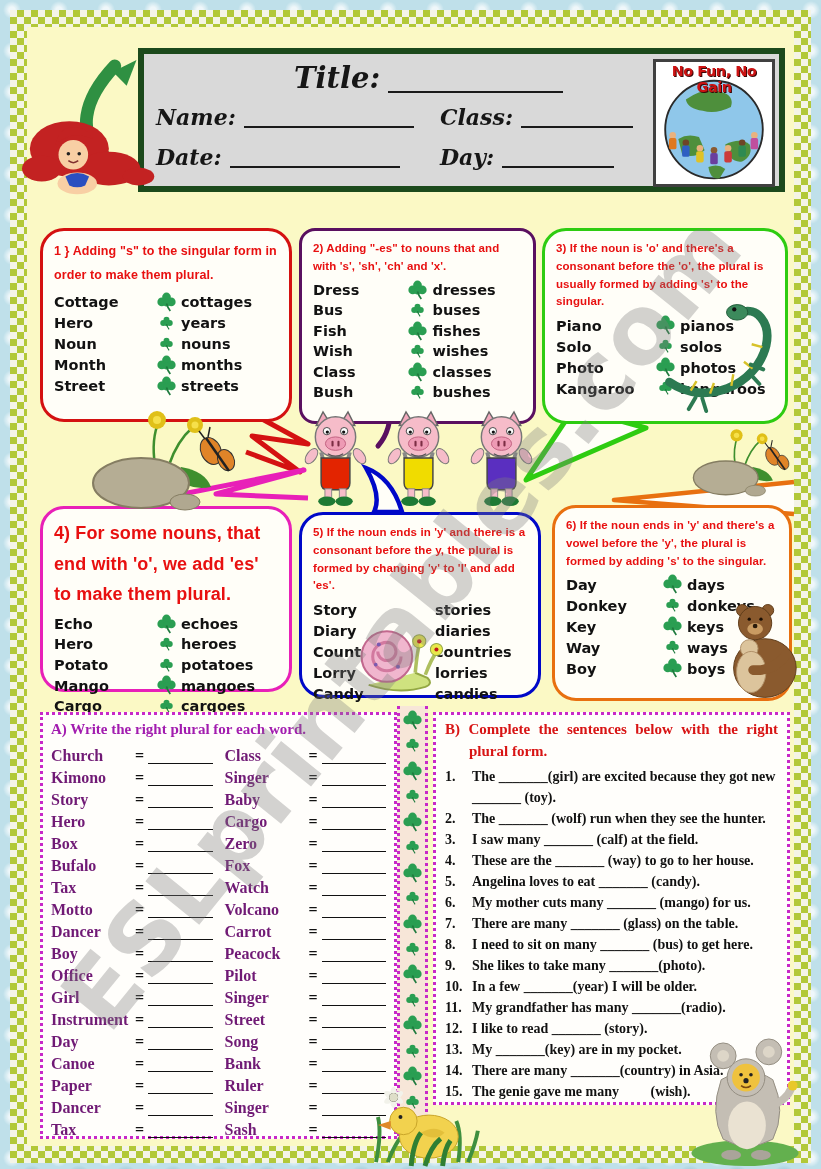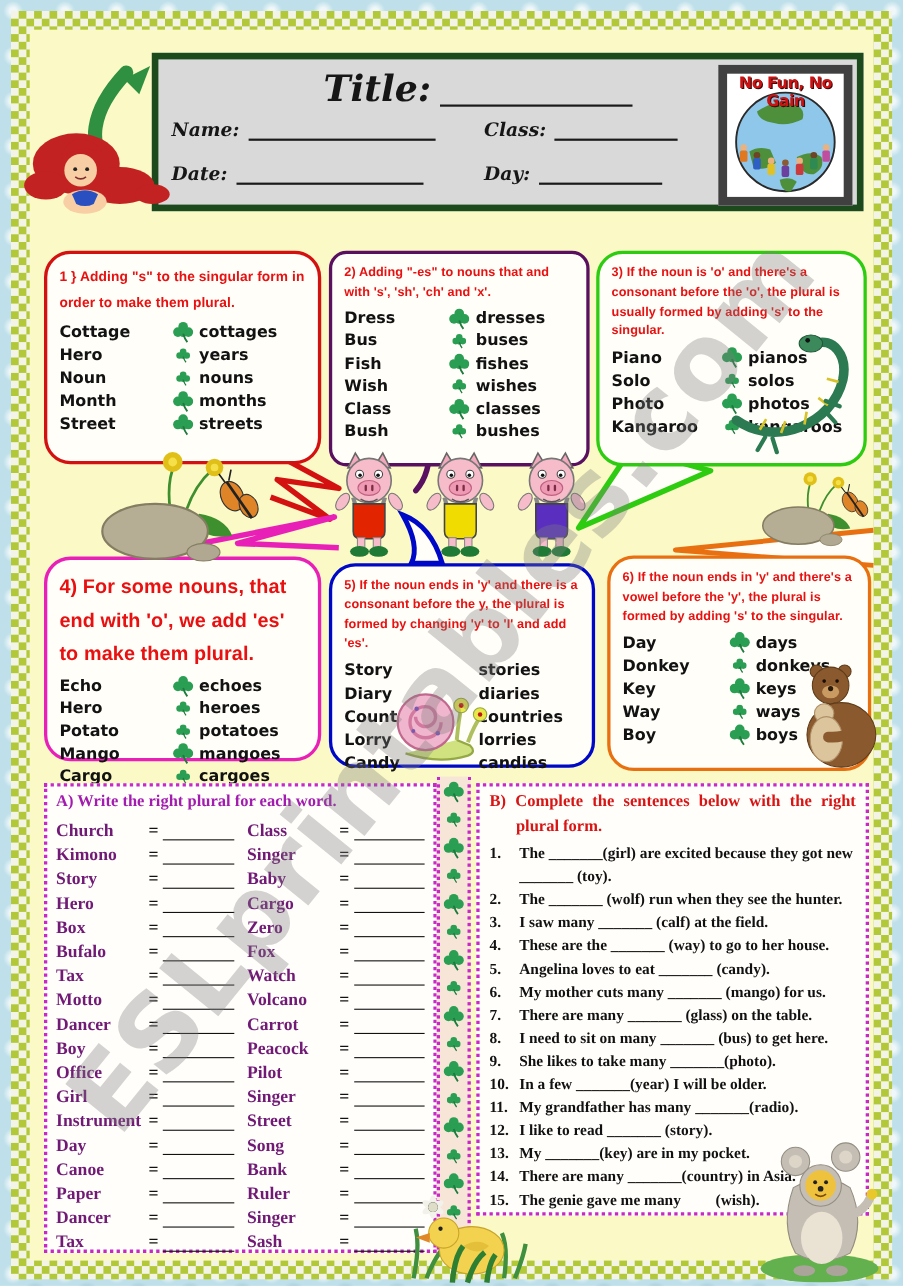--- a/index.html
+++ b/index.html
@@ -11,27 +11,27 @@
     background-size:47px 41px;
     font-family:"DejaVu Sans",sans-serif;}
   .frame{position:absolute;left:10px;top:10px;right:10px;bottom:6px;z-index:1;
     background:repeating-conic-gradient(#b2c838 0% 25%, #f4f4e6 25% 50%) 0 0/14px 14px;}
   .page{position:absolute;left:27px;top:27px;right:27px;bottom:23px;background:#fbf9c5;z-index:2;}
 
   
   .header-box{position:absolute;left:138px;top:48px;width:647px;height:144px;background:#d9d9d9;
     border:6px solid #1c4a1c;box-sizing:border-box;z-index:3;}
   .hgroup{position:absolute;display:flex;align-items:flex-end;}
-  .hlabel{font-family:"DejaVu Serif",serif;font-style:italic;font-weight:bold;font-size:17px;color:#161616;line-height:1;}
+  .hlabel{font-family:"DejaVu Serif",serif;font-style:italic;font-weight:bold;font-size:22px;color:#161616;line-height:1;}
   .hblank{display:inline-block;border-bottom:2px solid #1a1a1a;height:20px;margin-left:8px;}
   .g-title{left:150px;top:10px;}
   .g-name{left:12px;top:52px;}  .g-class{left:296px;top:52px;align-items:flex-end;}
   .g-date{left:12px;top:92px;text-align:center;}  .g-day{left:296px;top:92px;}
   .w175{width:175px;} .w170{width:170px;} .w112{width:112px;}
-  .logo-box{position:absolute;right:4px;top:5px;width:122px;height:128px;background:#fff;border:8px solid #404040;box-sizing:border-box;}
+  .logo-box{position:absolute;right:4px;top:5px;width:122px;height:128px;background:#fff;border:3px solid #404040;box-sizing:border-box;}
   .logo-box svg{position:absolute;left:0;top:0;width:100%;height:100%;}
   .logo-text{position:absolute;left:0;top:2px;width:100%;text-align:center;font:bold 14.5px/1.1 "DejaVu Sans",sans-serif;
     color:#cc1212;text-shadow:1px 1px 0 #3a0808;letter-spacing:-0.5px;}
 
   
   .bubble{position:absolute;background:#fffef8;border:3.5px solid;border-radius:24px;padding:9px 11px 4px;box-sizing:border-box;z-index:3;}
   .b1{left:40px;top:228px;width:252px;height:194px;border-color:#d41111;}
   .b2{left:299px;top:228px;width:237px;height:196px;border-color:#5a1060;border-radius:16px;}
   .b3{left:542px;top:228px;width:246px;height:196px;border-color:#2ecc11;}
   .b4{left:40px;top:506px;width:252px;height:186px;border-color:#e820b8;}
@@ -135,21 +135,21 @@
     <path d="M238 406 L308 444 L252 436 L300 472 L246 452" fill="none" stroke="#d41111" stroke-width="5" stroke-linejoin="round"></path>
     <path d="M152 500 L304 470 L216 494 L308 498" fill="none" stroke="#e820b8" stroke-width="5" stroke-linejoin="round"></path>
     <path d="M390 404 q2 26 -12 42" fill="none" stroke="#5a1060" stroke-width="5" stroke-linecap="round"></path>
     <path d="M574 408 L646 428 L526 480 Z" fill="#fffef8" stroke="#2ecc11" stroke-width="5" stroke-linejoin="round"></path>
     <path d="M794 482 L614 500 L794 514" fill="#fffef8" stroke="#e87010" stroke-width="4.5" stroke-linejoin="round"></path>
     <path d="M402 512 q-10 -34 -36 -44 q16 28 8 44 Z" fill="#fffef8" stroke="#0008c8" stroke-width="4.5"></path>
   </svg>
 
   <div class="header-box">
     <div class="hgroup g-title">
-      <span class="hlabel" style="font-size:33px">Title:</span>
+      <span class="hlabel" style="font-size:29px">Title:</span>
       <span class="hblank w175"></span>
     </div>
     <div class="hgroup g-name">
       <span class="hlabel">Name:</span>
       <span class="hblank w170"></span>
     </div>
     <div class="hgroup g-class">
       <span class="hlabel">Class:</span>
       <span class="hblank w112"></span>
     </div>

